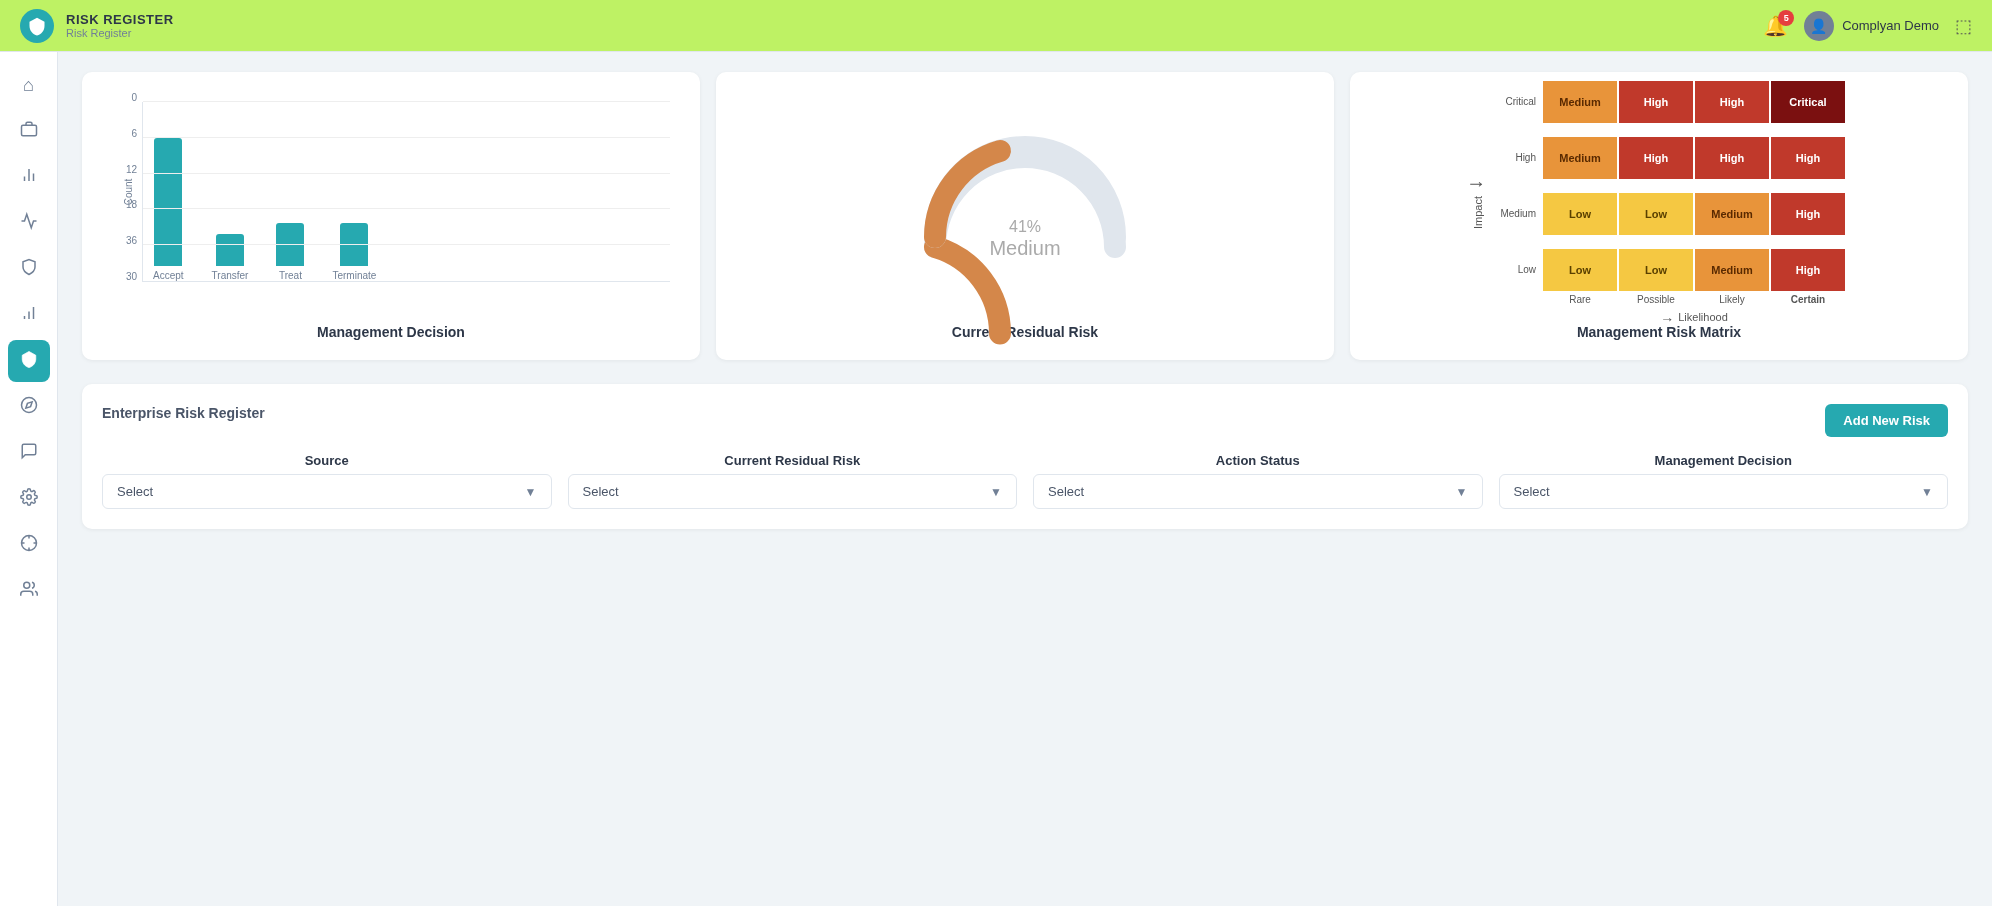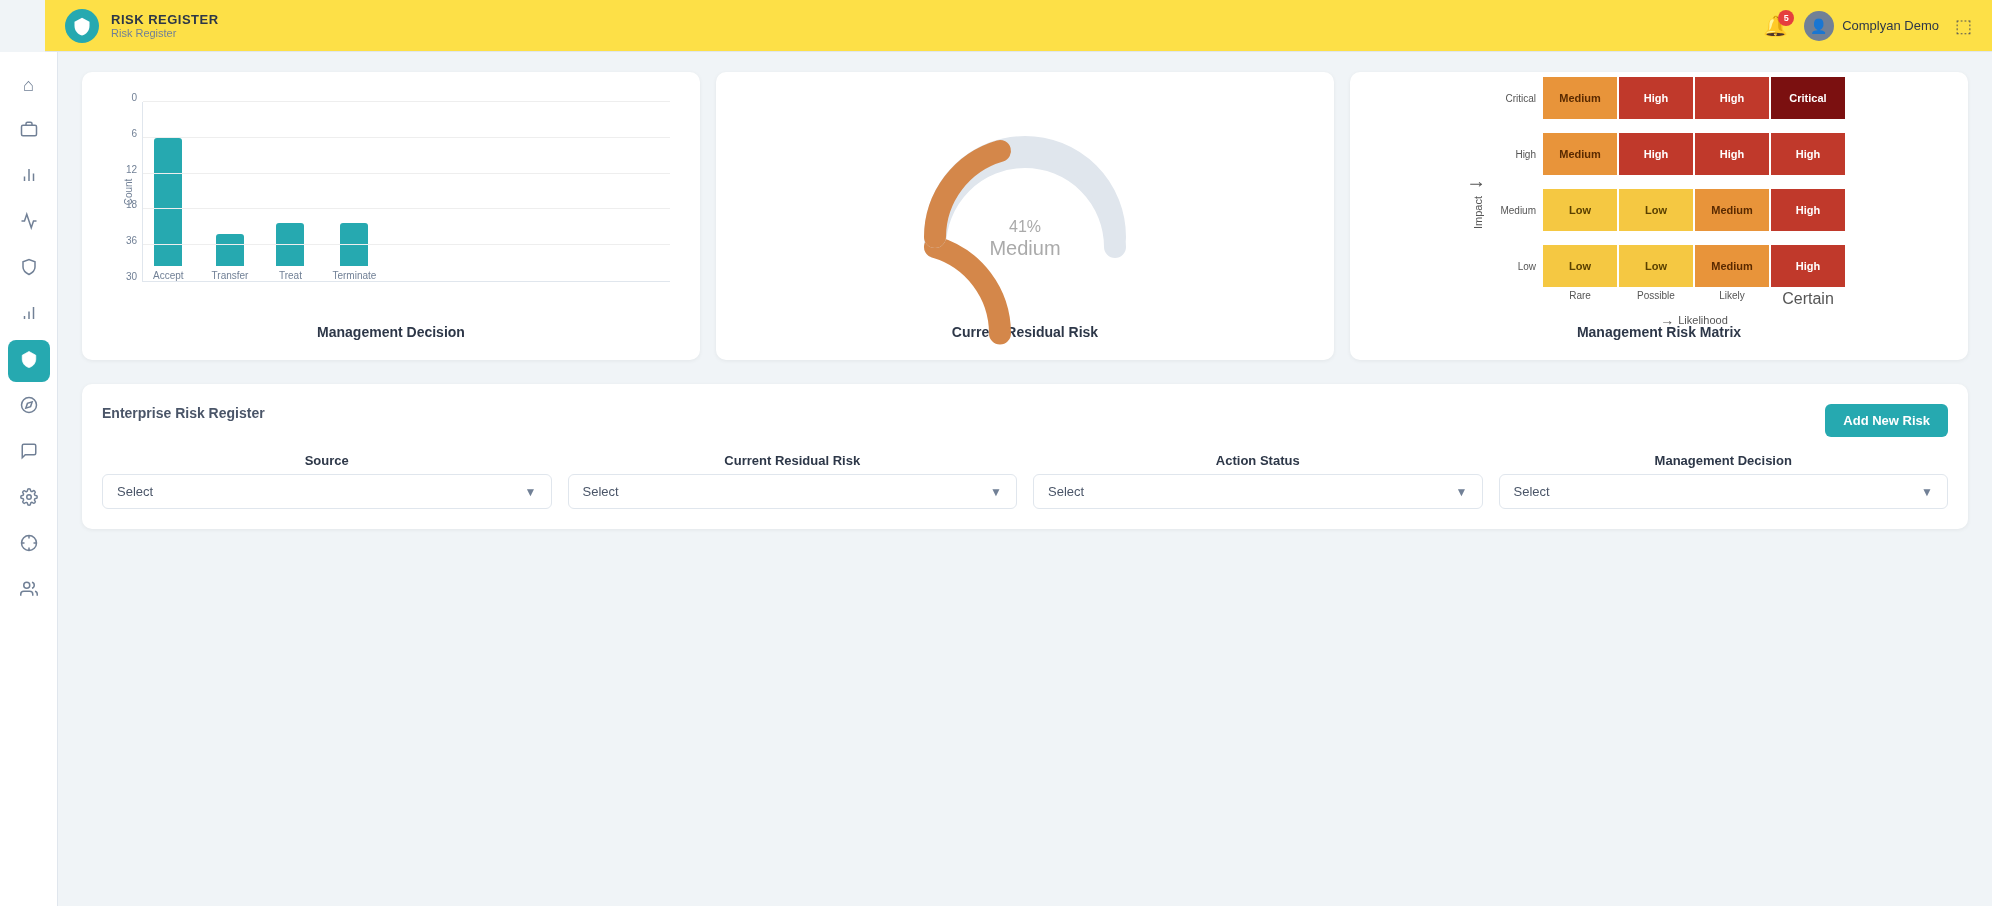--- a/index.html
+++ b/index.html
@@ -1,28 +1,27 @@
 <!DOCTYPE html>
 <html><head>
   <meta charset="utf-8">
   <style>
     * { box-sizing: border-box; margin: 0; padding: 0; }
     body { font-family: 'Segoe UI', Arial, sans-serif; background: #f0f4f7; display: flex; flex-direction: column; height: 100vh; overflow: hidden; }
 
     
     .header {
-      background: #fde047;
+      background: #bef264;
       height: 52px;
       display: flex;
       align-items: center;
       padding: 4px 20px;
       border-bottom: 1px solid #e0e6ed;
       z-index: 10;
       flex-shrink: 0;
-      margin-left: 45px;
     }
     .header-logo {
       display: flex;
       align-items: center;
       gap: 12px;
     }
     .logo-icon {
       width: 34px;
       height: 34px;
       background: #26a9b0;
@@ -529,21 +528,21 @@
                     <div class="matrix-cell cell-medium">Medium</div>
                     <div class="matrix-cell cell-high">High</div>
                   </div>
                 </div>
               </div>
 
               <div style="display:flex;margin-left:52px;margin-top:2px;">
                 <span style="width:76px;font-size:10px;color:#555;text-align:center;">Rare</span>
                 <span style="width:76px;font-size:10px;color:#555;text-align:center;">Possible</span>
                 <span style="width:76px;font-size:10px;color:#555;text-align:center;">Likely</span>
-                <span style="width:76px;font-size:16px;color:#555;text-align:center;">Certain</span>
+                <span style="width:76px;font-size:10px;color:#555;text-align:center;font-weight:bold;">Certain</span>
               </div>
 
               <div style="display:flex;align-items:center;justify-content:center;margin-left:52px;margin-top:4px;">
                 <span style="font-size:14px;color:#555;">→</span>
                 <span style="font-size:11px;color:#555;margin-left:4px;">Likelihood</span>
               </div>
             </div>
           </div>
         </div>
         <div class="card-chart-title">Management Risk Matrix</div>

